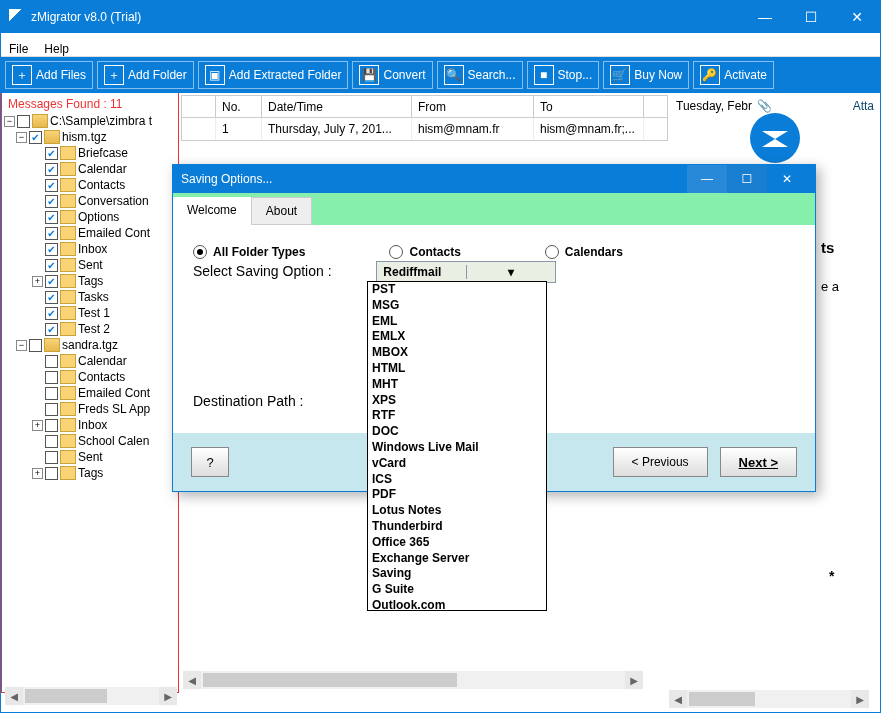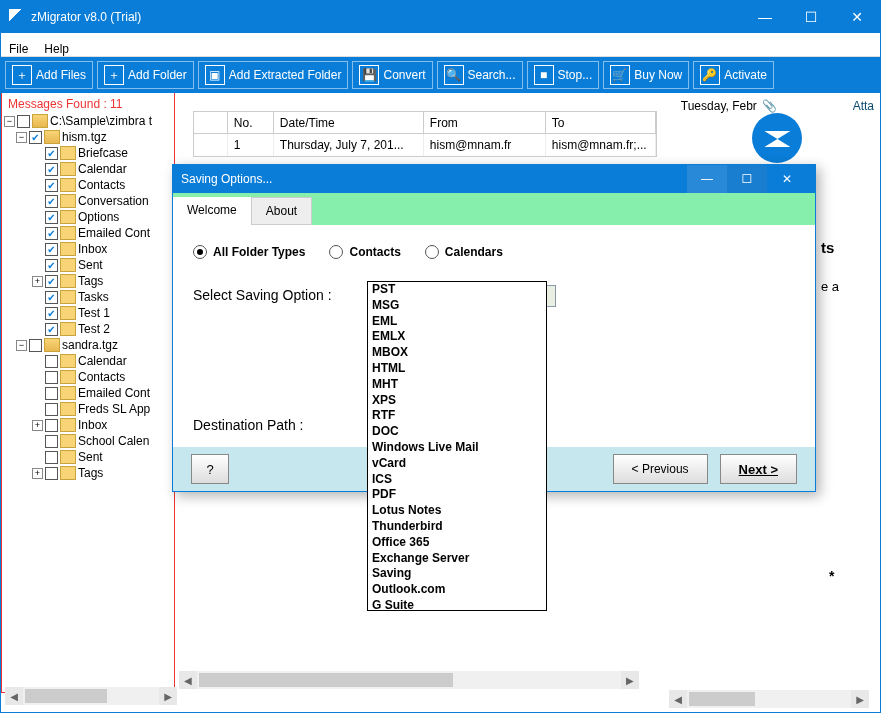--- a/index.html
+++ b/index.html
@@ -16,39 +16,39 @@
 .left{width:178px;border:1px solid #e33;border-top:none;padding:2px}
 .msgfound{color:#e33;padding:2px 4px}
 .tree{font-size:12px}
 .tn{display:flex;align-items:center;gap:2px;padding:1px 0;white-space:nowrap;overflow:hidden}
 .exp{width:11px;height:11px;border:1px solid #888;display:inline-flex;align-items:center;justify-content:center;font-size:9px;line-height:1}
 .cb{width:13px;height:13px;border:1px solid #555;display:inline-flex;align-items:center;justify-content:center;font-size:10px;color:#0a7dd8}
 .fico{width:16px;height:14px;background:#f8d477;border:1px solid #caa33a}
 .fico.open{background:linear-gradient(#f8d477,#e8b850)}
 .i1{margin-left:12px}.i2{margin-left:28px}
 .mid{flex:1;position:relative}
-.grid{border:1px solid #ccc;margin:18px}
+.grid{border:1px solid #ccc;margin:2px}
 .ghead{display:flex;background:#fff;border-bottom:1px solid #ccc;height:22px}
 .gh{padding:4px 6px;border-right:1px solid #ccc}
 .grow{display:flex;height:22px}
 .gc{padding:4px 6px;border-right:1px solid #eee;white-space:nowrap;overflow:hidden}
 .right{width:210px;padding:6px;white-space:nowrap;overflow:hidden}
 .blucircle{width:50px;height:50px;border-radius:50%;background:#0a7dd8;margin:0 auto;position:relative}
 .blucircle:before{content:"";position:absolute;left:12px;top:18px;width:26px;height:16px;background:#fff;clip-path:polygon(0 0,100% 0,50% 50%,100% 100%,0 100%,50% 50%)}
 .att{color:#0c4a6e;float:right}
 .dialog{position:absolute;left:171px;top:163px;width:644px;height:328px;background:#fff;border:1px solid #0a7dd8;box-shadow:4px 4px 12px rgba(0,0,0,.3);display:flex;flex-direction:column;z-index:50}
 .dtitle{background:#0a7dd8;color:#fff;height:28px;display:flex;align-items:center;padding:0 8px}
 .dclose{margin-left:auto;display:flex;gap:0}
 .dclose div{width:40px;height:28px;display:flex;align-items:center;justify-content:center}
 .dclose .mi{background:#2889d8}.dclose .ma{background:#1a7ed0}.dclose .cl{background:#0a7dd8}
 .tabs{background:#86efac;display:flex;padding-top:4px}
 .tab{padding:6px 14px;background:#fff}
 .tab.inactive{background:#eee;border:1px solid #ccc}
 .dbody{padding:14px;flex:1;background:#fff;position:relative}
-.radios{display:flex;gap:24px;margin:6px 0 26px 6px;font-size:14px;font-weight:bold}
+.radios{display:flex;gap:84px;margin:6px 0 2px 6px;font-size:14px;font-weight:bold}
 .radio{display:flex;align-items:center;gap:6px}
 .rc{width:14px;height:14px;border:1px solid #555;border-radius:50%;position:relative}
 .rc.sel:after{content:"";position:absolute;inset:3px;background:#000;border-radius:50%}
 .label{font-size:14px;display:inline-block;width:180px;margin-left:6px}
 .combo{display:inline-flex;width:180px;height:22px;border:1px solid #89a;align-items:center;background:#e9efe3}
 .combo span{flex:1;padding:0 6px;font-weight:bold}
 .carrow{width:18px;display:flex;align-items:center;justify-content:center;border-left:1px solid #89a}
 .droplist{position:absolute;left:366px;top:280px;width:180px;background:#fff;border:1px solid #000;z-index:60;max-height:330px;overflow:hidden}
 .dli{padding:1px 4px;font-weight:bold;font-size:12px;line-height:1.15}
 .destrow{margin-top:110px;display:flex;align-items:center;gap:8px}
@@ -380,22 +380,22 @@
     <div class="dli">DOC</div>
     <div class="dli">Windows Live Mail</div>
     <div class="dli">vCard</div>
     <div class="dli">ICS</div>
     <div class="dli">PDF</div>
     <div class="dli">Lotus Notes</div>
     <div class="dli">Thunderbird</div>
     <div class="dli">Office 365</div>
     <div class="dli">Exchange Server</div>
     <div class="dli">Saving</div>
+    <div class="dli">G Suite</div>
     <div class="dli">Outlook.com</div>
-    <div class="dli">G Suite</div>
   </div>
 
 <div class="hscroll" style="left:4px;top:686px;width:172px;position:absolute">
   <div class="arrow">◀</div>
   <div class="track">
       <div class="thumb"></div>
     </div>
   <div class="arrow">▶</div>
 </div>
 

